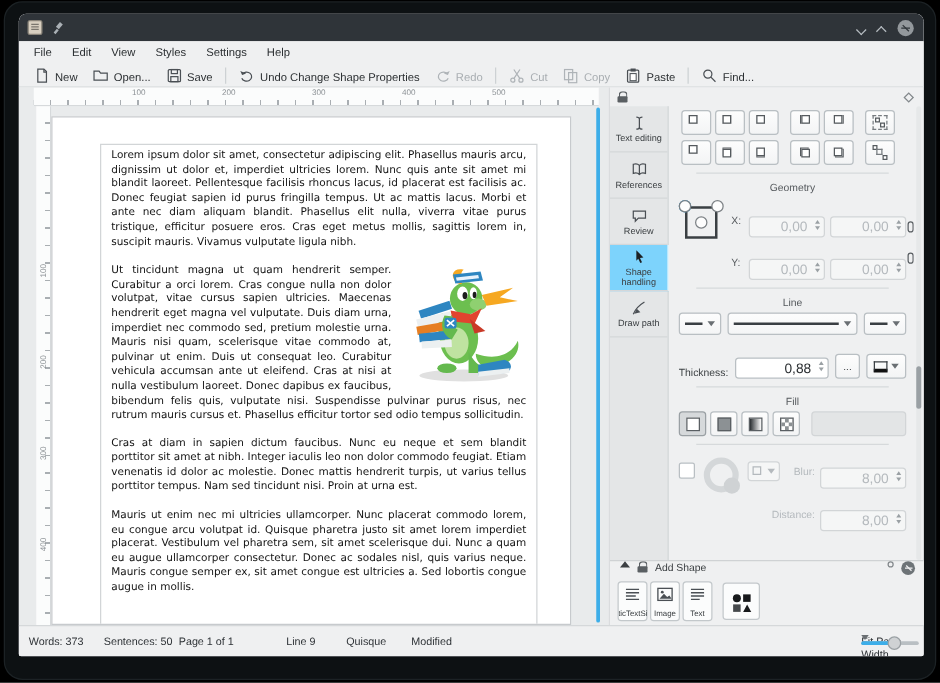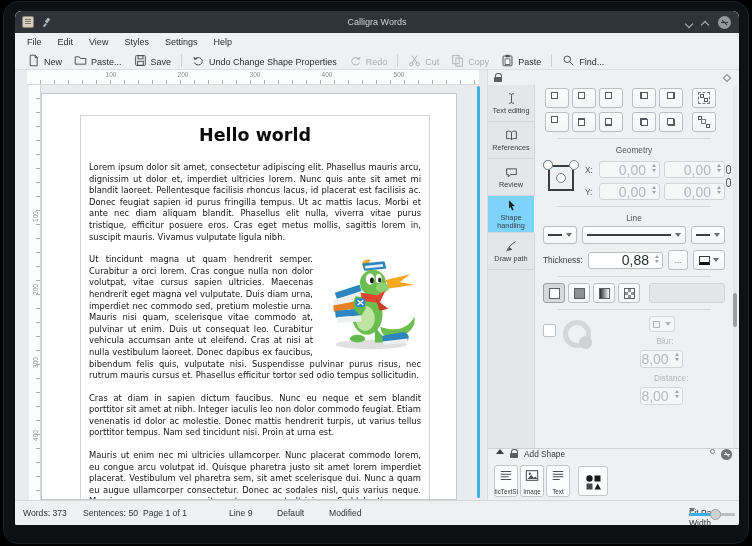--- a/index.html
+++ b/index.html
@@ -90,45 +90,45 @@
   .anchorbox{width:36px;height:36px;position:relative;margin-top:2px;}
   .anchorbox .sq{position:absolute;left:5px;top:5px;width:26px;height:26px;border:2px solid #3a3f43;}
   .anchorbox .c{position:absolute;width:10px;height:10px;border-radius:50%;background:#fdfdfd;border:1px solid #7d8286;}
   .anchorbox .c.tl{left:0;top:0;background:#3daee9;border-color:#2a91c8;}
   .anchorbox .c.tr{right:0;top:0;}　.anchorbox .c.bl{left:0;bottom:0;}
   .anchorbox .c.mid{left:13px;top:13px;}
   .geo-fields{flex:1;display:flex;flex-direction:column;gap:5px;margin-top:3px;}
   .geo-row{display:flex;align-items:center;gap:4px;}
   .geo-row .lbl{width:10px;font-size:8.3px;color:#55595d;}
   .spin{position:relative;height:17px;border:1px solid #d2d5d7;border-radius:3px;background:#f5f6f6;
-    font-size:14px;color:#b4b9bd;display:flex;align-items:center;justify-content:flex-end;padding-right:13px;}
+    font-size:11px;color:#b4b9bd;display:flex;align-items:center;justify-content:flex-end;padding-right:13px;margin-top:12px;}
   .spin.en{background:#fff;color:#2b2f32;border-color:#b9bfc3;}
   .spin .arrows{position:absolute;right:3px;top:2px;display:flex;flex-direction:column;gap:2px;}
   .spin .a-up{width:0;height:0;border-left:2.5px solid transparent;border-right:2.5px solid transparent;border-bottom:3.5px solid #9aa0a4;}
   .spin .a-dn{width:0;height:0;border-left:2.5px solid transparent;border-right:2.5px solid transparent;border-top:3.5px solid #9aa0a4;}
   .chain{position:absolute;right:-7px;width:5px;height:9px;border:1.2px solid #5a5f63;border-radius:2.5px;}
   .combo{height:18px;border:1px solid #b9bfc3;border-radius:3px;background:linear-gradient(#fdfdfd,#f4f5f6);
     display:flex;align-items:center;padding:0 4px;gap:4px;}
   .combo .line{height:1.4px;background:#3a3f43;flex:1;}
   .chv{width:0;height:0;border-left:3px solid transparent;border-right:3px solid transparent;border-top:4px solid #6a6f73;flex:none;}
   .line-row{display:flex;gap:5px;align-items:center;}
-  .thick-row{display:flex;align-items:center;gap:5px;margin-top:6px;}
+  .thick-row{display:flex;align-items:flex-end;gap:5px;margin-top:6px;}
   .thick-row .lbl{font-size:8.3px;color:#3c4043;}
   .fill-row{display:flex;align-items:center;gap:3px;}
   .fillbtn{width:22px;height:20px;border:1px solid #b9bfc3;border-radius:3px;background:linear-gradient(#fdfdfd,#f3f4f5);
     display:flex;align-items:center;justify-content:center;}
   .fillbtn.sel{background:#d6d9db;border-color:#9aa0a4;}
   .fswatch{width:11px;height:11px;border:1px solid #5a5f63;}
   .fillbar{flex:1;height:20px;background:#e3e5e6;border:1px solid #d2d5d7;border-radius:3px;margin-left:6px;}
   .shadow-row{display:flex;align-items:flex-start;gap:7px;margin-top:3px;}
   .checkbox{width:13px;height:13px;border:1px solid #b9bfc3;border-radius:2px;background:#fff;margin-top:8px;}
   .angle{width:28px;height:28px;border:5px solid #d4d7d9;border-radius:50%;position:relative;margin-top:4px;}
   .angle::after{content:"";position:absolute;right:-6px;bottom:-6px;width:13px;height:13px;border-radius:50%;background:#cfd2d4;}
   .shadow-fields{flex:1;display:flex;flex-direction:column;gap:5px;}
-  .sh-row{display:flex;align-items:center;gap:4px;flex-direction:column;}
+  .sh-row{display:flex;align-items:center;gap:4px;}
   .sh-row .lbl{font-size:8.3px;color:#b4b9bd;width:38px;text-align:right;}
   .mini-combo{width:26px;height:16px;border:1px solid #d2d5d7;border-radius:3px;background:#f5f6f6;
     display:flex;align-items:center;justify-content:space-between;padding:0 3px;}
   .mini-combo .sq{width:7px;height:7px;border:1px solid #b4b9bd;}
   .pscroll{position:absolute;right:2px;top:15px;bottom:52px;width:4px;background:#e6e8e9;border-radius:2px;}
   .pscroll .hdl{position:absolute;left:0;top:208px;width:4px;height:34px;background:#9aa0a4;border-radius:2px;}
 
   
   .addshape{position:absolute;left:0;bottom:0;width:252px;height:52px;background:#eff0f1;border-top:1px solid #cfd2d4;}
   .as-head{height:15px;display:flex;gap:6px;padding:0 8px;font-size:8.3px;color:#3c4043;}
@@ -161,21 +161,20 @@
 </style>
 </head>
 <body>
 
 <div id="frame">
 <div id="content">
 
   <div class="titlebar">
     <div class="appicon"></div>
     <div class="pin"></div>
-    <div class="title">Calligra Words</div>
     <div class="winbtns">
       <div class="wchev"></div>
       <div class="wchev up"></div>
       <div class="wclose"></div>
     </div>
   </div>
 
   <div class="menubar">
     <span>File</span>
     <span>Edit</span>
@@ -190,21 +189,21 @@
       <svg viewBox="0 0 16 16">
             <path class="st" d="M4 1.5h6l2.5 2.5v10.5H4z"></path>
             <path class="st" d="M10 1.5v3h3"></path>
           </svg>
       <span>New</span>
     </div>
     <div class="tbtn">
       <svg viewBox="0 0 16 16">
             <path class="st" d="M1.5 3.5h5l1.5 2h6.5v7h-13z" fill="#e9ebec"></path>
           </svg>
-      <span>Paste...</span>
+      <span>Open...</span>
     </div>
     <div class="tbtn">
       <svg viewBox="0 0 16 16">
             <rect class="st" x="2" y="2" width="12" height="12" rx="1"></rect>
             <rect class="st" x="5" y="2" width="6" height="4"></rect>
             <rect class="st" x="4.5" y="9" width="7" height="5"></rect>
           </svg>
       <span>Save</span>
     </div>
     <div class="tbsep"></div>
@@ -269,21 +268,20 @@
       <div class="vruler">
         <span class="rlbl" style="top:128px">100</span>
         <span class="rlbl" style="top:201px">200</span>
         <span class="rlbl" style="top:274px">300</span>
         <span class="rlbl" style="top:347px">400</span>
 
       </div>
 
       <div class="page">
         <div class="textframe">
-          <h1>Hello world</h1>
           <p>Lorem ipsum dolor sit amet, consectetur adipiscing elit. Phasellus mauris arcu, dignissim ut dolor et, imperdiet ultricies lorem. Nunc quis ante sit amet mi blandit laoreet. Pellentesque facilisis rhoncus lacus, id placerat est facilisis ac. Donec feugiat sapien id purus fringilla tempus. Ut ac mattis lacus. Morbi et ante nec diam aliquam blandit. Phasellus elit nulla, viverra vitae purus tristique, efficitur posuere eros. Cras eget metus mollis, sagittis lorem in, suscipit mauris. Vivamus vulputate ligula nibh.</p>
           <svg class="konqi" viewBox="0 0 104 100">
             <ellipse cx="52" cy="92" rx="37" ry="5" fill="#000" opacity="0.12"></ellipse>
             <path d="M62 74 C 80 80, 92 74, 97 63 C 100 75, 88 85, 73 85 C 66 85, 62 80, 62 74 Z" fill="#6cbf4f"></path>
             <path d="M34 40 C 28 50, 30 62, 40 68 L 48 56 C 41 52, 39 46, 41 41 Z" fill="#64b94e"></path>
             <ellipse cx="48" cy="61" rx="16" ry="21" fill="#6cbf4f"></ellipse>
             <ellipse cx="46" cy="65" rx="10" ry="13" fill="#bfe3a1"></ellipse>
             <ellipse cx="38" cy="86" rx="8" ry="4" fill="#64b94e"></ellipse>
             <path d="M56 72 C 60 80, 64 84, 70 85 L 70 90 L 56 90 Z" fill="#64b94e"></path>
             <path d="M64 83 L 86 79 C 93 81, 93 88, 86 90 L 64 92 Z" fill="#2e86c1"></path>
@@ -535,20 +533,21 @@
           <div class="pbtn" style="width:20px;font-size:8px;color:#3c4043">
                 <span>...</span>
               </div>
           <div class="pbtn" style="width:32px;gap:3px">
             <span style="width:11px;height:9px;border:1.3px solid #3a3f43;border-bottom:3.5px solid #111;"></span>
             <span class="chv"></span>
           </div>
         </div>
         <div class="sepline"></div>
 
+        <div class="sec-title">Fill</div>
         <div class="fill-row">
           <div class="fillbtn sel">
                 <span class="fswatch" style="background:#fff"></span>
               </div>
           <div class="fillbtn">
                 <span class="fswatch" style="background:#8c9194"></span>
               </div>
           <div class="fillbtn">
                 <span class="fswatch" style="background:linear-gradient(90deg,#2b2f32,#fff)"></span>
               </div>
@@ -636,21 +635,21 @@
         </div>
       </div>
     </div>
   </div>
 
   <div class="statusbar">
     <span style="left:8px">Words: 373</span>
     <span style="left:68px">Sentences: 50</span>
     <span style="left:128px">Page 1 of 1</span>
     <span style="left:214px">Line 9</span>
-    <span style="left:262px">Default</span>
+    <span style="left:262px">Quisque</span>
     <span style="left:314px">Modified</span>
     <div class="zoomctl">
       <span class="zlbl">Fit Page Width</span>
       <span class="chv"></span>
       <div class="slider">
         <div class="track"></div>
             <div class="fill"></div>
             <div class="knob"></div>
       </div>
     </div>

